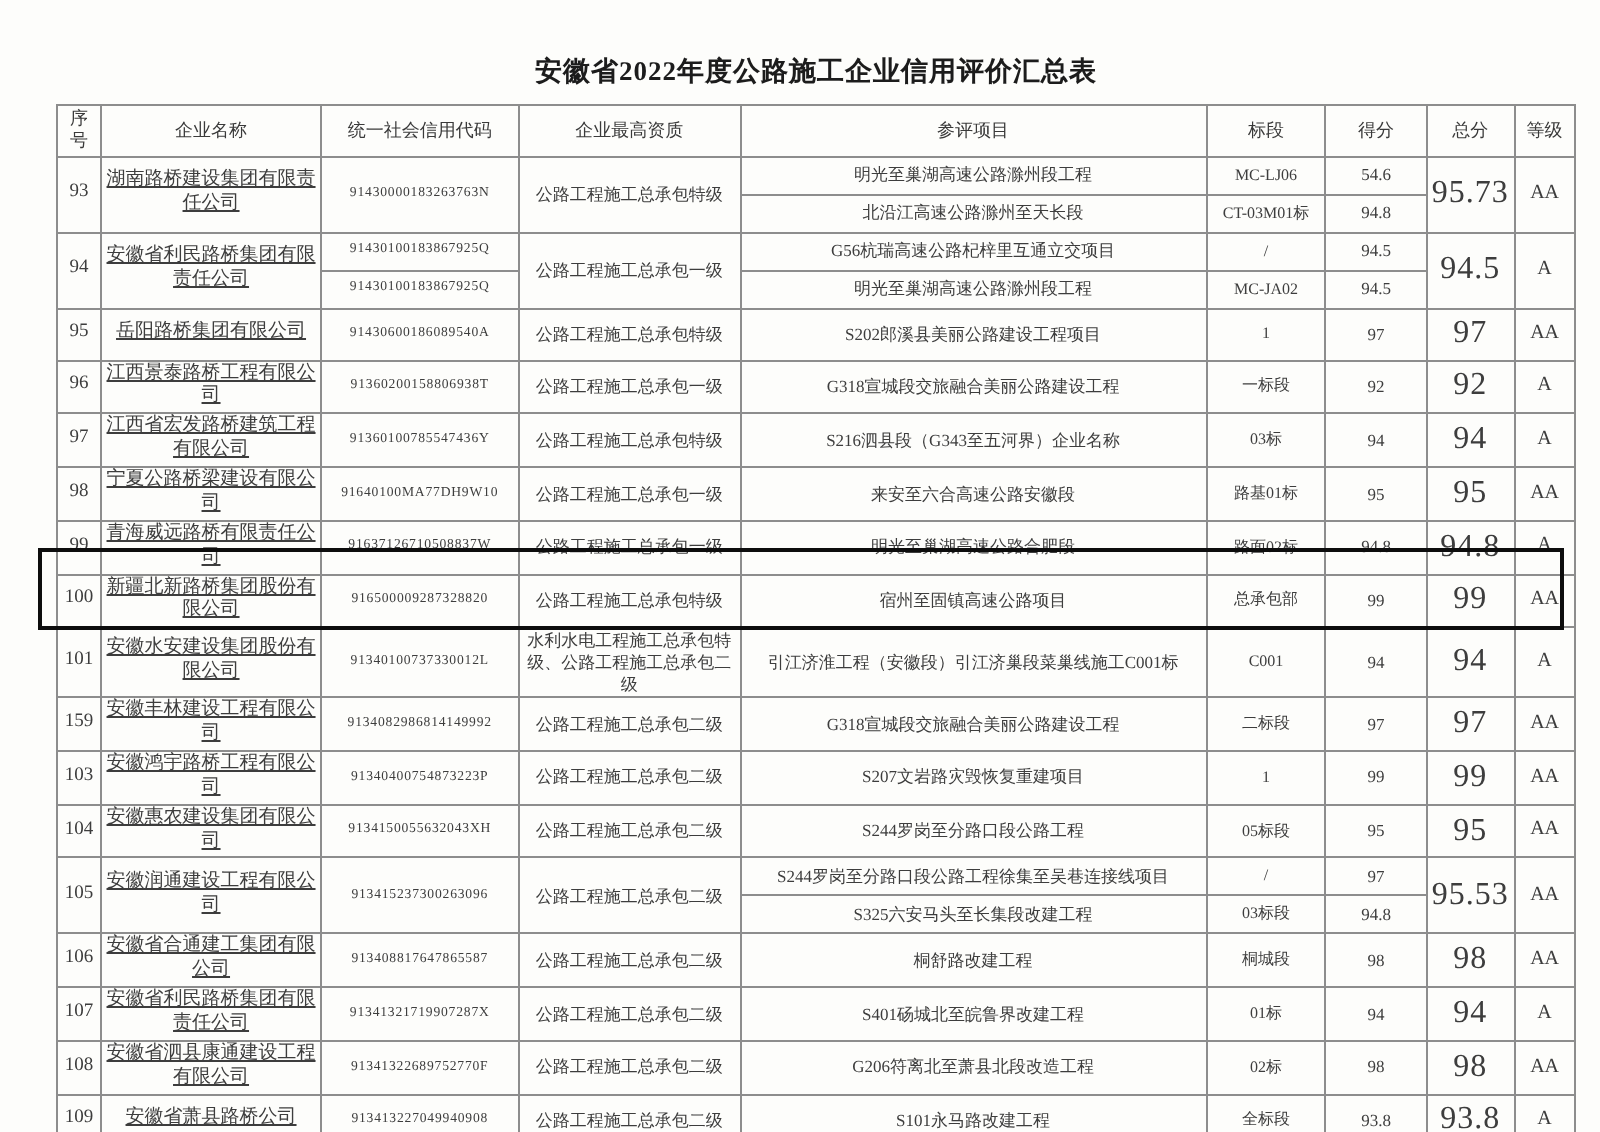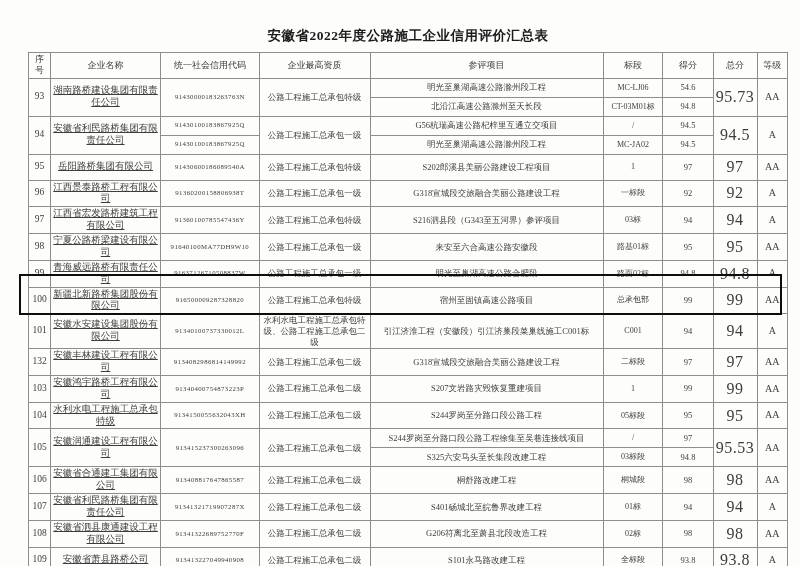--- a/index.html
+++ b/index.html
@@ -143,21 +143,21 @@
           <td class="c-sec">一标段</td>
           <td class="c-score">92</td>
           <td class="c-total">92</td>
           <td class="c-grade">A</td>
         </tr>
         <tr class="r-single">
           <td class="c-no">97</td>
           <td class="c-name">江西省宏发路桥建筑工程有限公司</td>
           <td class="c-code">91360100785547436Y</td>
           <td class="c-qual">公路工程施工总承包特级</td>
-          <td class="c-proj">S216泗县段（G343至五河界）参评项目</td>
+          <td class="c-proj">S216泗县段（G343至五河界）企业名称</td>
           <td class="c-sec">03标</td>
           <td class="c-score">94</td>
           <td class="c-total">94</td>
           <td class="c-grade">A</td>
         </tr>
         <tr class="r-single">
           <td class="c-no">98</td>
           <td class="c-name">宁夏公路桥梁建设有限公司</td>
           <td class="c-code">91640100MA77DH9W10</td>
           <td class="c-qual">公路工程施工总承包一级</td>
@@ -194,21 +194,21 @@
           <td class="c-name">安徽水安建设集团股份有限公司</td>
           <td class="c-code">91340100737330012L</td>
           <td class="c-qual">水利水电工程施工总承包特级、公路工程施工总承包二级</td>
           <td class="c-proj">引江济淮工程（安徽段）引江济巢段菜巢线施工C001标</td>
           <td class="c-sec">C001</td>
           <td class="c-score">94</td>
           <td class="c-total">94</td>
           <td class="c-grade">A</td>
         </tr>
         <tr class="r-single">
-          <td class="c-no">132</td>
+          <td class="c-no">159</td>
           <td class="c-name">安徽丰林建设工程有限公司</td>
           <td class="c-code">9134082986814149992</td>
           <td class="c-qual">公路工程施工总承包二级</td>
           <td class="c-proj">G318宣城段交旅融合美丽公路建设工程</td>
           <td class="c-sec">二标段</td>
           <td class="c-score">97</td>
           <td class="c-total">97</td>
           <td class="c-grade">AA</td>
         </tr>
         <tr class="r-single">
@@ -217,21 +217,21 @@
           <td class="c-code">91340400754873223P</td>
           <td class="c-qual">公路工程施工总承包二级</td>
           <td class="c-proj">S207文岩路灾毁恢复重建项目</td>
           <td class="c-sec">1</td>
           <td class="c-score">99</td>
           <td class="c-total">99</td>
           <td class="c-grade">AA</td>
         </tr>
         <tr class="r-single">
           <td class="c-no">104</td>
-          <td class="c-name">水利水电工程施工总承包特级</td>
+          <td class="c-name">安徽惠农建设集团有限公司</td>
           <td class="c-code">9134150055632043XH</td>
           <td class="c-qual">公路工程施工总承包二级</td>
           <td class="c-proj">S244罗岗至分路口段公路工程</td>
           <td class="c-sec">05标段</td>
           <td class="c-score">95</td>
           <td class="c-total">95</td>
           <td class="c-grade">AA</td>
         </tr>
         <tr class="r-sub">
           <td class="c-no" rowspan="2">105</td>

